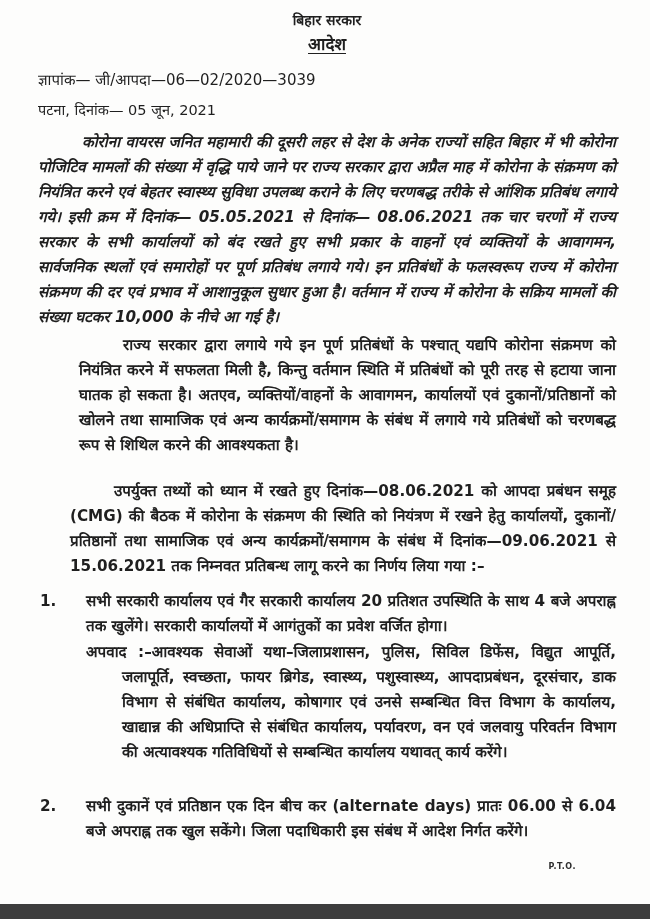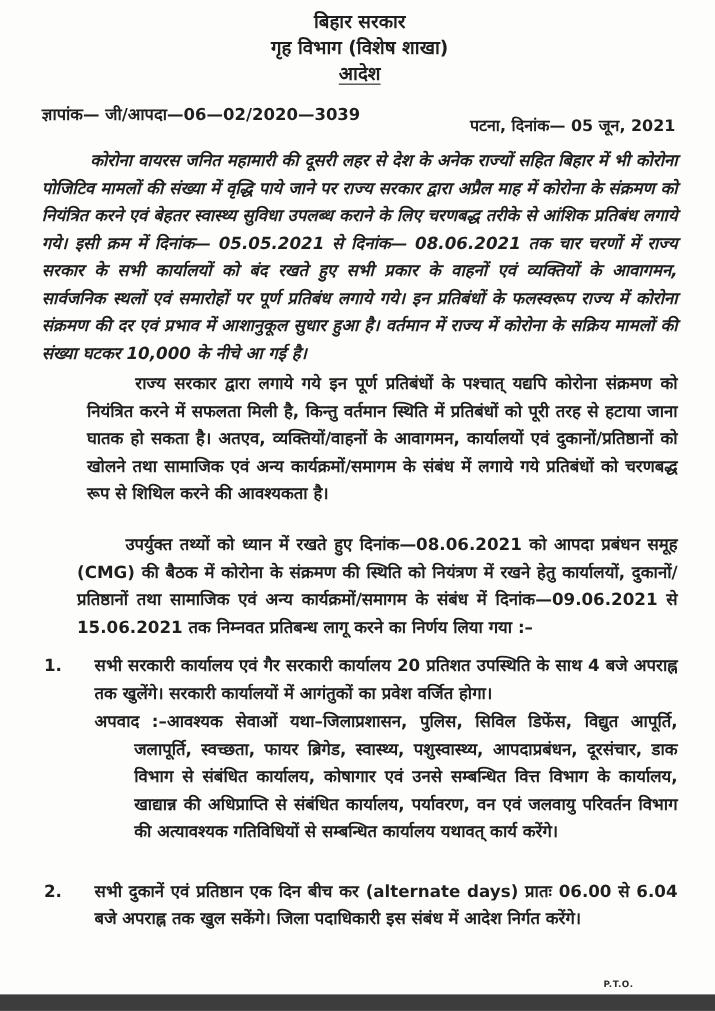--- a/index.html
+++ b/index.html
@@ -11,63 +11,62 @@
   .page {
     position: relative;
     width: 650px; height: 919px;
     background: #fdfdfc;
     color: #1f1f1f;
     overflow: hidden;
     box-sizing: border-box;
     padding: 8px 34px 0 38px;
   }
   .hdr { text-align: center; font-weight: 700; }
-  .hdr-line { font-size: 17px; line-height: 24px; text-align: center; }
+  .hdr-line { font-size: 14px; line-height: 24px; text-align: center; }
   .hdr-order {
     font-size: 17px; line-height: 24px; display: inline-block;
     text-decoration: underline; text-underline-offset: 3px;
   }
   .ref-row {
     margin-top: 13px;
     display: flex; justify-content: space-between; align-items: flex-start;
-    font-weight: 700; font-size: 15px;
+    font-weight: 400; font-size: 15px; flex-direction: column;
   }
   .ref-right { padding-top: 10px; padding-right: 2px; font-size: 14.5px; }
   p { margin: 0; }
   .body-text {
     font-size: 15.2px; line-height: 25px; font-weight: 600;
     text-align: justify;
   }
   .para { text-indent: 44px; }
   .p1 { margin-top: 11px; font-style: italic; }
   .p2 { margin-top: 3px; margin-left: 41px; }
   .p3 { margin-top: 21px; margin-left: 32px; }
   .item { position: relative; padding-left: 48px; }
   .item-1 { margin-top: 10px; }
   .item-2 { margin-top: 29px; }
   .item-num { position: absolute; left: 2px; top: 0; font-weight: 600; font-size: 15.2px; line-height: 25px; }
   .exception { margin-top: 1px; padding-left: 36px; text-indent: -36px; }
   .note { text-indent: 40px; }
   .pto {
-    position: absolute; right: 74px; bottom: 20px;
+    position: absolute; right: 74px; bottom: 48px;
     font-size: 8px; font-weight: 700; color: #2e2e2e; letter-spacing: 0.5px;
   }
   .bottom-bar {
     position: absolute; left: 0; right: 0; bottom: 0; height: 15px;
     background: #3d3d3d;
   }
 </style>
 </head>
 <body>
 
 <div class="page">
 
   <div class="hdr">
     <div class="hdr-line">बिहार सरकार</div>
-    <div class="hdr-line">गृह विभाग (विशेष शाखा)</div>
     <div><span class="hdr-order">आदेश</span></div>
   </div>
 
   <div class="ref-row">
     <span class="ref-left">ज्ञापांक— जी/आपदा—06—02/2020—3039</span>
     <span class="ref-right">पटना, दिनांक— 05 जून, 2021</span>
   </div>
 
   <p class="body-text para p1">कोरोना वायरस जनित महामारी की दूसरी लहर से देश के अनेक राज्यों सहित बिहार में भी कोरोना पोजिटिव मामलों की संख्या में वृद्धि पाये जाने पर राज्य सरकार द्वारा अप्रैल माह में कोरोना के संक्रमण को नियंत्रित करने एवं बेहतर स्वास्थ्य सुविधा उपलब्ध कराने के लिए चरणबद्ध तरीके से आंशिक प्रतिबंध लगाये गये। इसी क्रम में दिनांक— 05.05.2021 से दिनांक— 08.06.2021 तक चार चरणों में राज्य सरकार के सभी कार्यालयों को बंद रखते हुए सभी प्रकार के वाहनों एवं व्यक्तियों के आवागमन, सार्वजनिक स्थलों एवं समारोहों पर पूर्ण प्रतिबंध लगाये गये। इन प्रतिबंधों के फलस्वरूप राज्य में कोरोना संक्रमण की दर एवं प्रभाव में आशानुकूल सुधार हुआ है। वर्तमान में राज्य में कोरोना के सक्रिय मामलों की संख्या घटकर 10,000 के नीचे आ गई है।</p>
 

